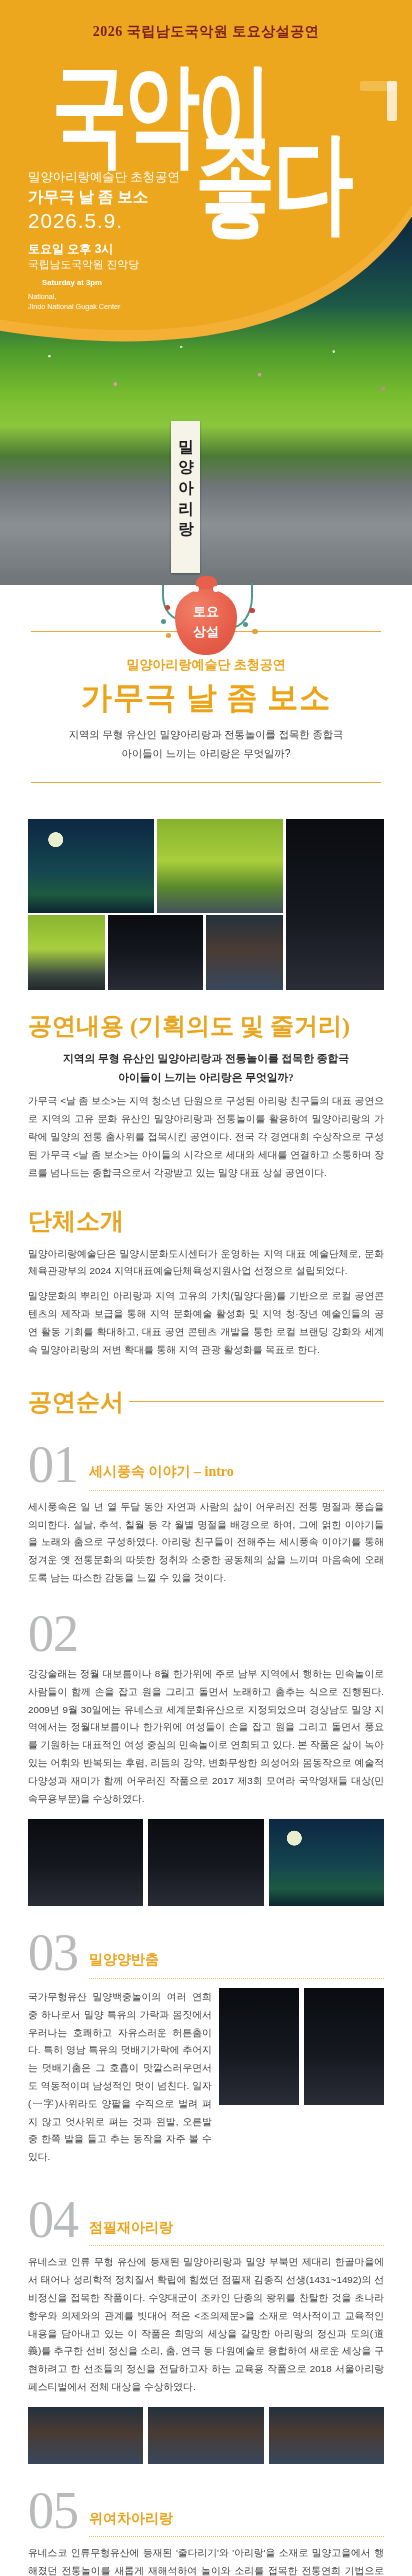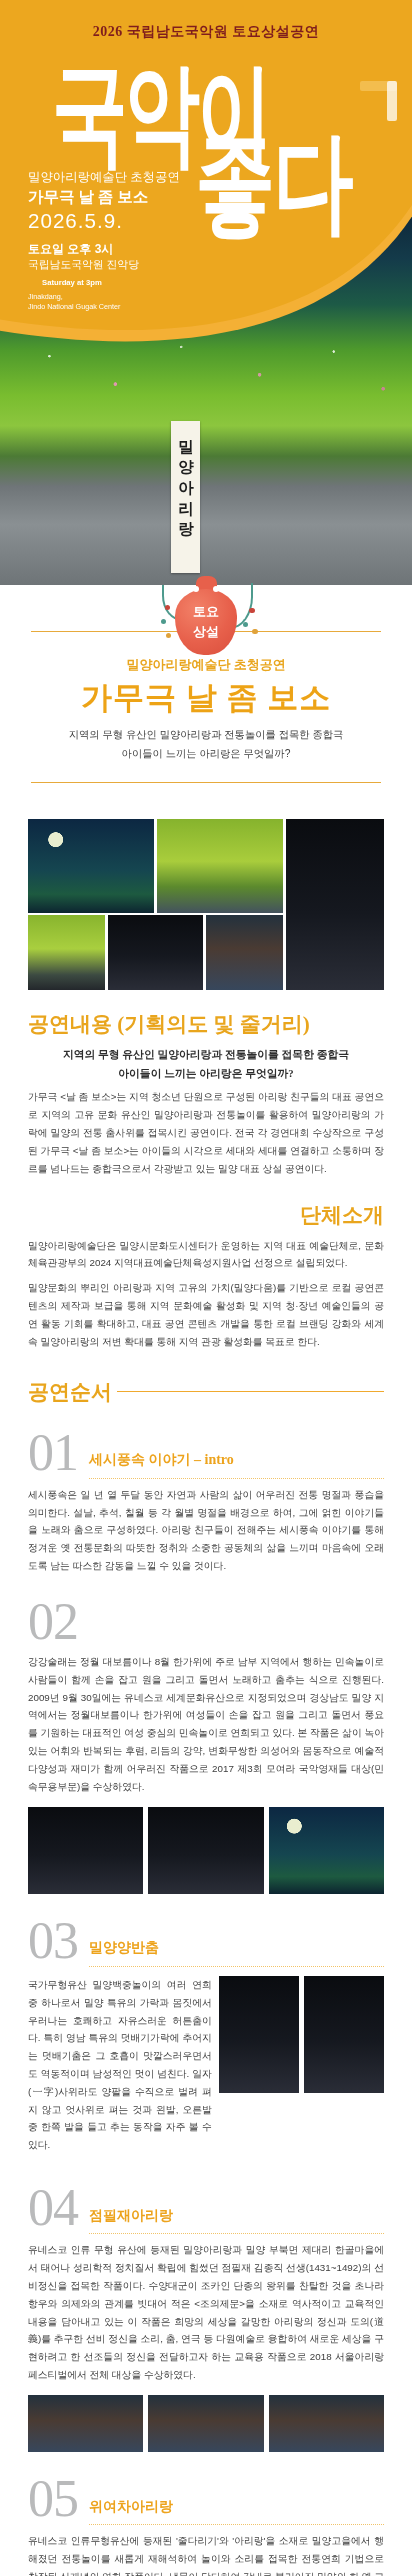--- a/index.html
+++ b/index.html
@@ -65,25 +65,25 @@
   .collage{position:relative;margin:0 28px;height:171px;}
   .collage div{position:absolute;}
   .ph{box-sizing:border-box;}
   .g-moonfield{background:radial-gradient(circle at 22% 22%,#e9eecf 0 7.2px,transparent 7.7px),linear-gradient(180deg,#0c2742 0%,#154650 55%,#1d5a40 80%,#0c2430 100%);}
   .g-field{background:linear-gradient(180deg,#86b32d 0%,#a9cd3c 45%,#5c8a2d 72%,#43525e 100%);}
   .g-stage-dark{background:linear-gradient(180deg,#0a0c10 0%,#15181f 55%,#2a2d37 100%);}
   .g-palace{background:linear-gradient(180deg,#23313d 0%,#4a3b33 45%,#37475c 100%);}
   .g-greenstage{background:linear-gradient(180deg,#88b42e 0%,#a9cf3f 45%,#3c4a42 80%,#23272b 100%);}
   
   .content{padding:0 28px;}
-  .sec-head{color:#e9a51d;font-size:21px;font-weight:bold;font-family:"Liberation Serif","DejaVu Serif",serif;}
+  .sec-head{color:#e9a51d;font-size:24px;font-weight:bold;font-family:"Liberation Serif","DejaVu Serif",serif;}
   .intro-head{margin:19.6px 0 10.3px;}
   .lead{ text-align:center;font-family:"Liberation Serif","DejaVu Serif",serif;font-weight:bold;color:#2e2e2e;font-size:10.8px;margin:5.2px 0;}
   p.body{font-size:9.8px;line-height:1.82;text-align:justify;color:#3e3e3e;margin:7.2px 0;}
-  .group-head{margin:24px 0 5.2px;text-align:right;}
+  .group-head{margin:24px 0 5.2px;}
   .order-row{display:flex;align-items:center;gap:5px;margin:27px 0 4.1px;}
   .order-rule{flex:1;height:1px;background:#f0a92e;}
   
   .item{margin-top:24px;}
   .item-head{display:flex;align-items:flex-start;}
   .item-num{width:61px;flex:0 0 61px;font-family:"Liberation Serif","DejaVu Serif",serif;font-size:52px;line-height:.9;color:#b9babb;letter-spacing:-1px;}
   .item-tw{flex:1;padding-top:21.6px;}
   .item-title{color:#eda31c;font-size:14px;font-weight:bold;font-family:"Liberation Serif","DejaVu Serif",serif;}
   .item-dots{margin-top:8.2px;border-bottom:1.5px dotted #f2c469;}
   .photo-row{display:flex;gap:5.2px;margin:11.3px 0 3.1px;}
@@ -117,21 +117,21 @@
           <div class="h"></div>
           <div class="v"></div>
         </div>
     </div>
     <div class="poster-sub1">밀양아리랑예술단 초청공연</div>
     <div class="poster-sub2">가무극 날 좀 보소</div>
     <div class="poster-date">2026.5.9.</div>
     <div class="poster-timekr">토요일 오후 3시</div>
     <div class="poster-venuekr">국립남도국악원 진악당</div>
     <div class="poster-timeen">Saturday at 3pm</div>
-    <div class="poster-venueen1">Jinakdang,</div>
+    <div class="poster-venueen1">National,</div>
     <div class="poster-venueen2">Jindo National Gugak Center</div>
   </section>
 
   <section class="tagline">
     <div class="gold-line line1"></div>
     <div class="pouch">
       <div class="pouch-string-l"></div>
       <div class="pouch-string-r"></div>
       <div class="pouch-top"></div>
       <div class="pouch-body"></div>

